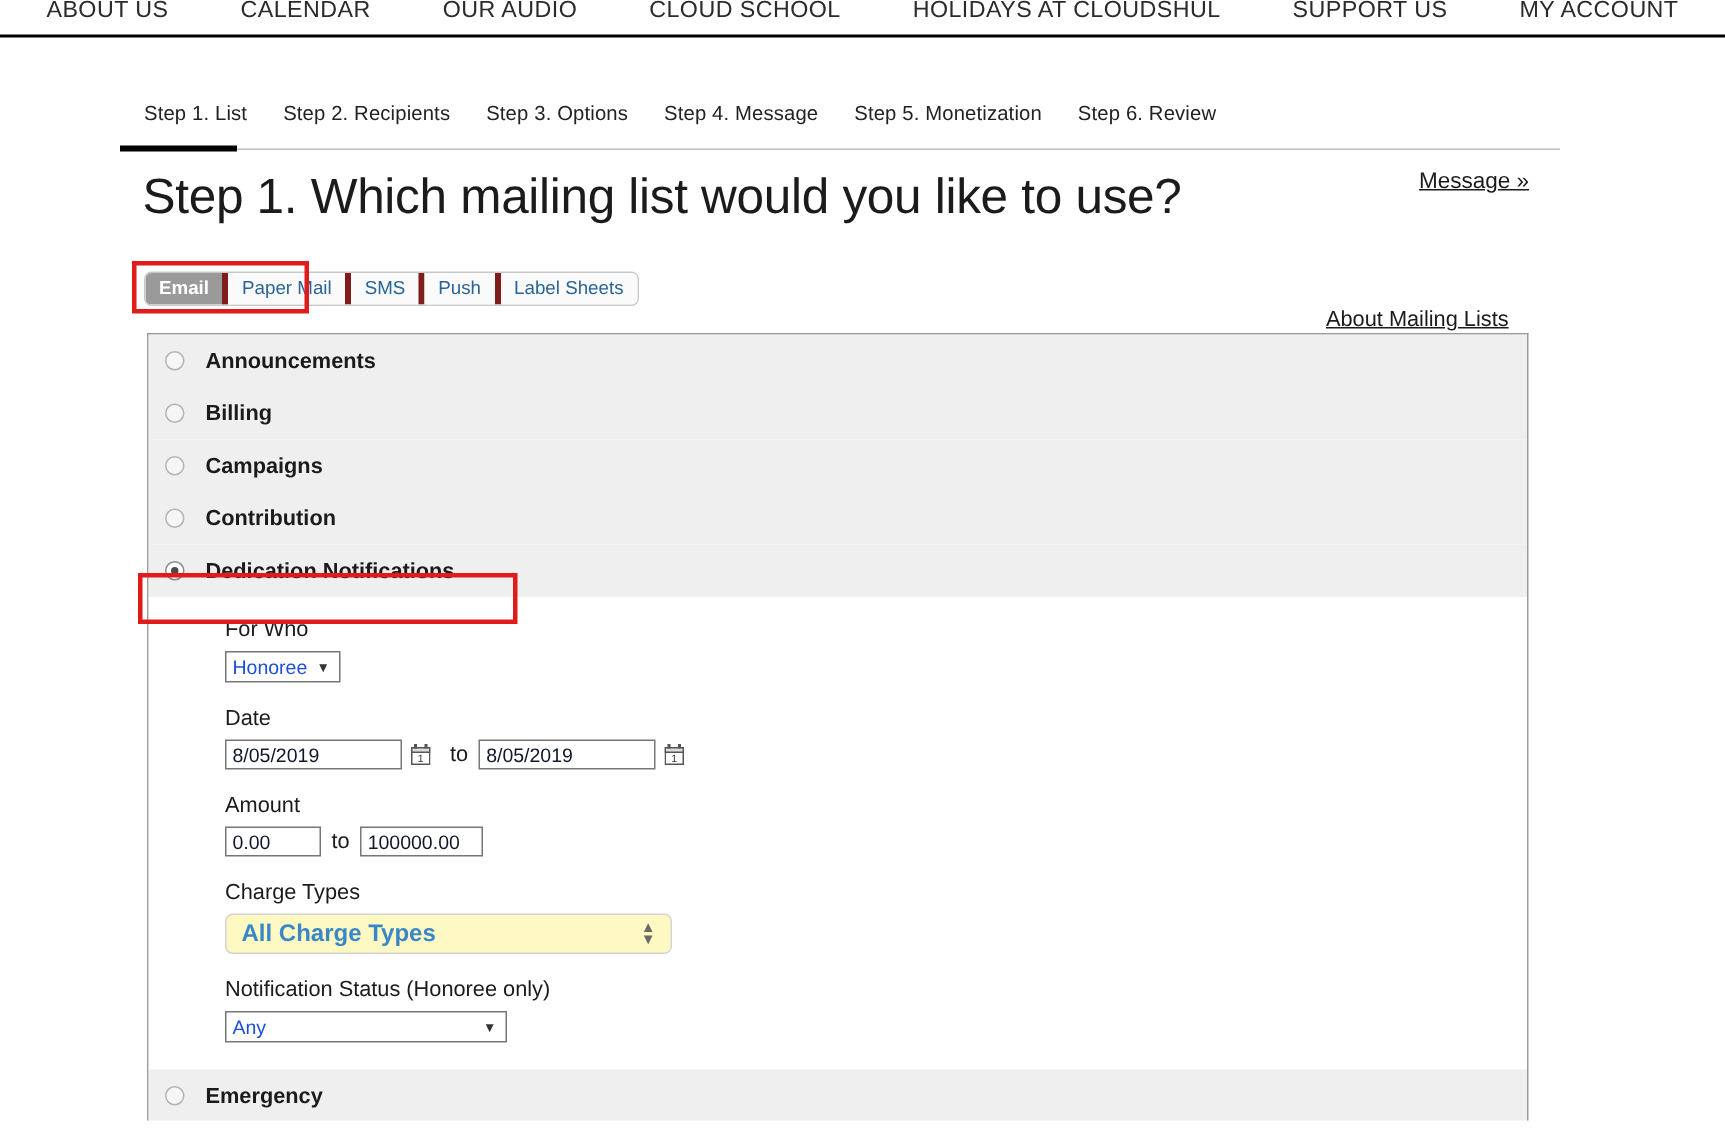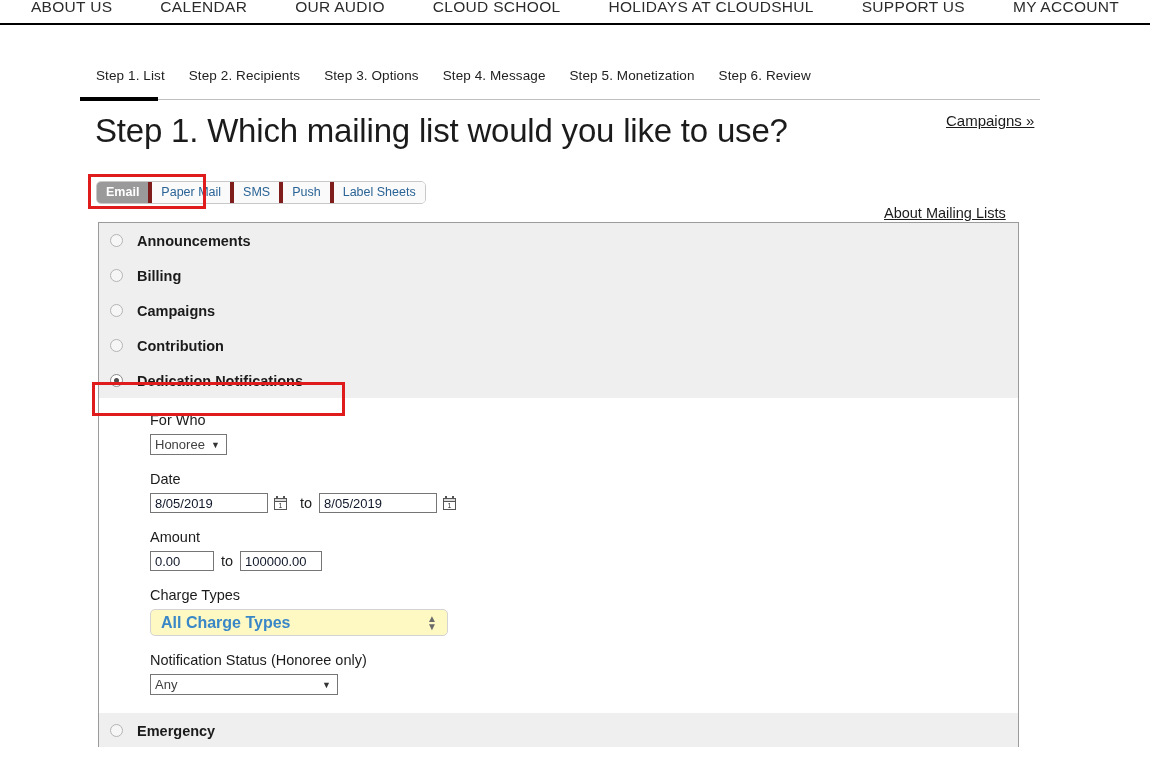--- a/index.html
+++ b/index.html
@@ -226,21 +226,21 @@
     font-size: 14.5px;
     color: #1b1b1b;
     margin-bottom: 6px;
     white-space: nowrap;
   }
   .field-row { display: flex; align-items: center; }
 
   select.plain-select {
     font-family: "Liberation Sans", sans-serif;
     font-size: 13px;
-    color: #404040;
+    color: #1d4ed8;
     background: #ffffff;
     border: 1px solid #767676;
     border-radius: 0;
     padding: 2px 4px;
     height: 21px;
     box-sizing: border-box;
     -webkit-appearance: none;
     appearance: none;
   }
   .select-wrap {
@@ -330,21 +330,21 @@
   <div class="step-tab">Step 2. Recipients</div>
   <div class="step-tab">Step 3. Options</div>
   <div class="step-tab">Step 4. Message</div>
   <div class="step-tab">Step 5. Monetization</div>
   <div class="step-tab">Step 6. Review</div>
 </div>
 <div id="tabs-underline"></div>
 <div id="tabs-active-bar"></div>
 
 <div id="page-title">Step 1. Which mailing list would you like to use?</div>
-<div id="continue-link">Campaigns »</div>
+<div id="continue-link">Message »</div>
 
 <div id="channel-group">
   <div class="chan-btn active">Email</div>
   <div class="chan-btn">Paper Mail</div>
   <div class="chan-btn">SMS</div>
   <div class="chan-btn">Push</div>
   <div class="chan-btn">Label Sheets</div>
 </div>
 <div id="channel-highlight"></div>
 

